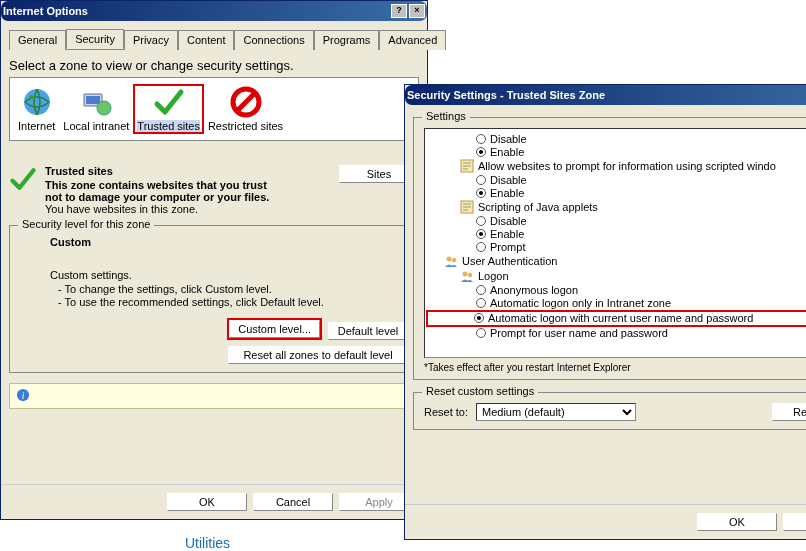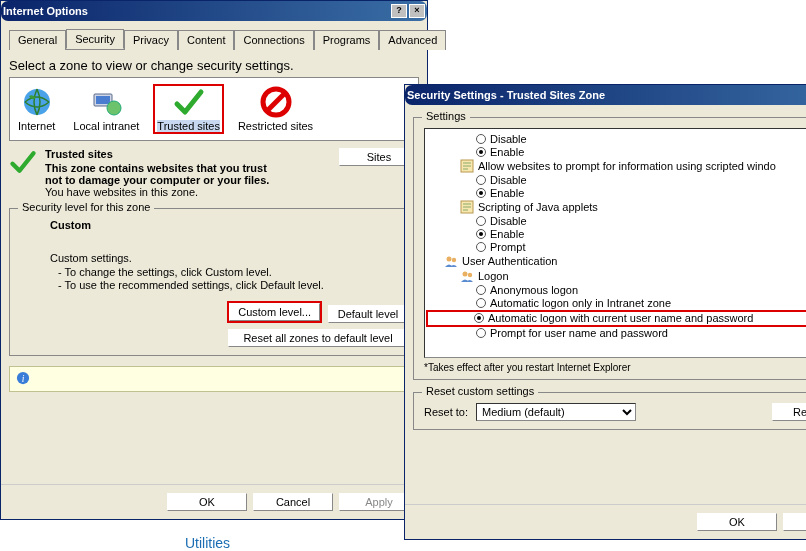--- a/index.html
+++ b/index.html
@@ -51,22 +51,21 @@
     position: relative;
     top: 1px;
   }
   .tab.active { background:#ece9d8; border-bottom:1px solid #ece9d8; top:0; }
   .zone-select { font-size:13px; margin-bottom:4px; }
   .zones {
     background:#fff;
     border:1px solid #888;
     padding: 6px 4px;
     display:flex;
-    gap: 10px;
-    margin-bottom:7px;
+    margin-bottom:24px;
   }
   .zone { text-align:center; padding:2px 4px; }
   .zone.selected { border:2px solid #d00; padding:0px 2px; }
   .zone-icon { width:32px; height:32px; margin:0 auto 2px; }
   .zone-label { font-size:11px; }
   .trusted-desc { display:flex; gap:8px; margin-bottom:10px; }
   .check-big svg { width:28px; height:28px; }
   .desc-text b { display:block; margin-bottom:2px; }
   .btn {
     background:#ffffff;

